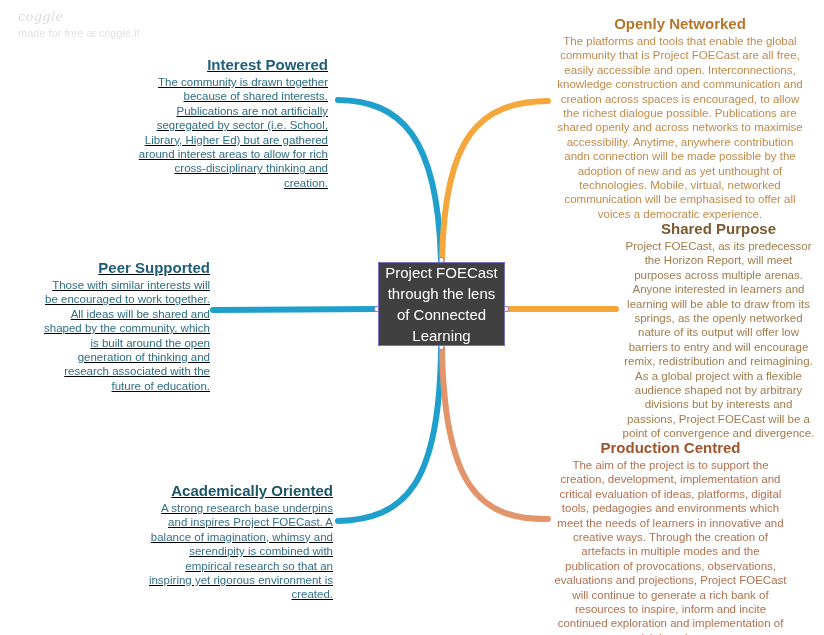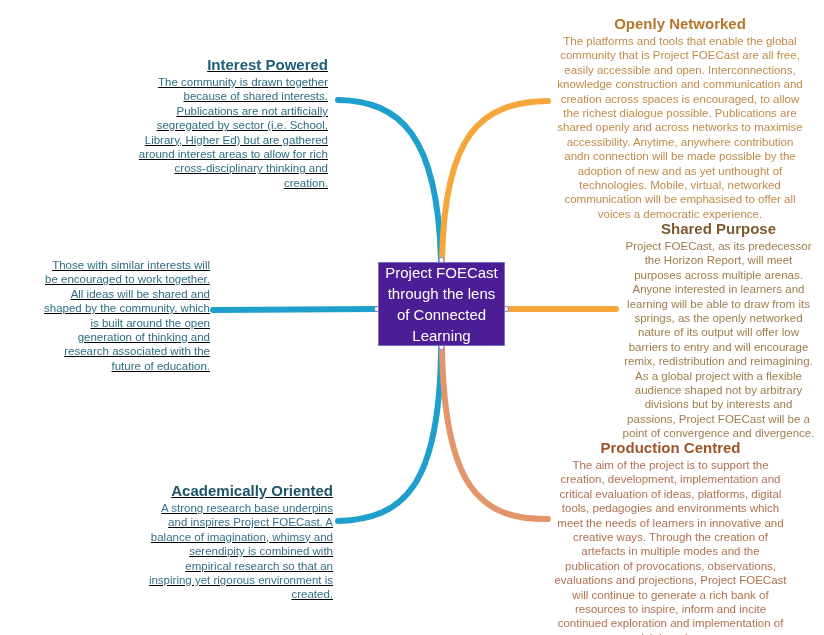--- a/index.html
+++ b/index.html
@@ -50,21 +50,21 @@
     margin-top: 2px;
   }
 
   
   .central {
     position: absolute;
     left: 378px;
     top: 262px;
     width: 127px;
     height: 84px;
-    background: #4c1d95;
+    background: #404040;
     border: 1px solid #7c70c0;
     box-sizing: border-box;
     display: flex;
     align-items: center;
     justify-content: center;
     text-align: center;
     color: #ffffff;
     font-size: 15px;
     line-height: 21px;
     padding: 0 6px;
@@ -134,29 +134,34 @@
     <path d="M505 309 L 616 309" fill="none" stroke="#f5a73c" stroke-width="6" stroke-linecap="round"></path>
 
     <path d="M548 519 C 480 520, 444 487, 442 347" fill="none" stroke="#e2946a" stroke-width="6" stroke-linecap="round"></path>
 
     <circle cx="441.5" cy="260" r="2.6" fill="#ffffff" stroke="#8b80ca" stroke-width="1"></circle>
     <circle cx="441.5" cy="347" r="2.6" fill="#ffffff" stroke="#8b80ca" stroke-width="1"></circle>
     <circle cx="377" cy="309" r="2.6" fill="#ffffff" stroke="#8b80ca" stroke-width="1"></circle>
     <circle cx="506" cy="309" r="2.6" fill="#ffffff" stroke="#8b80ca" stroke-width="1"></circle>
   </svg>
 
+  <div class="brand">
+    <div class="brand-logo">coggle</div>
+    <div class="brand-sub">made for free at coggle.it</div>
+  </div>
 
   <div class="central">Project FOECast through the lens of Connected Learning</div>
 
   <div class="branch left c-blue" id="branch-interest-powered">
     <div class="b-title">Interest Powered</div>
     <div class="b-body">The community is drawn together because of shared interests. Publications are not artificially segregated by sector (i.e. School, Library, Higher Ed) but are gathered around interest areas to allow for rich cross-disciplinary thinking and creation.</div>
   </div>
 
   <div class="branch left c-blue" id="branch-peer-supported">
+    <div class="b-title">Peer Supported</div>
     <div class="b-body">Those with similar interests will be encouraged to work together. All ideas will be shared and shaped by the community, which is built around the open generation of thinking and research associated with the future of education.</div>
   </div>
 
   <div class="branch left c-teal" id="branch-academically-oriented">
     <div class="b-title">Academically Oriented</div>
     <div class="b-body">A strong research base underpins and inspires Project FOECast. A balance of imagination, whimsy and serendipity is combined with empirical research so that an inspiring yet rigorous environment is created.</div>
   </div>
 
   <div class="branch right c-orange" id="branch-openly-networked">
     <div class="b-title">Openly Networked</div>

